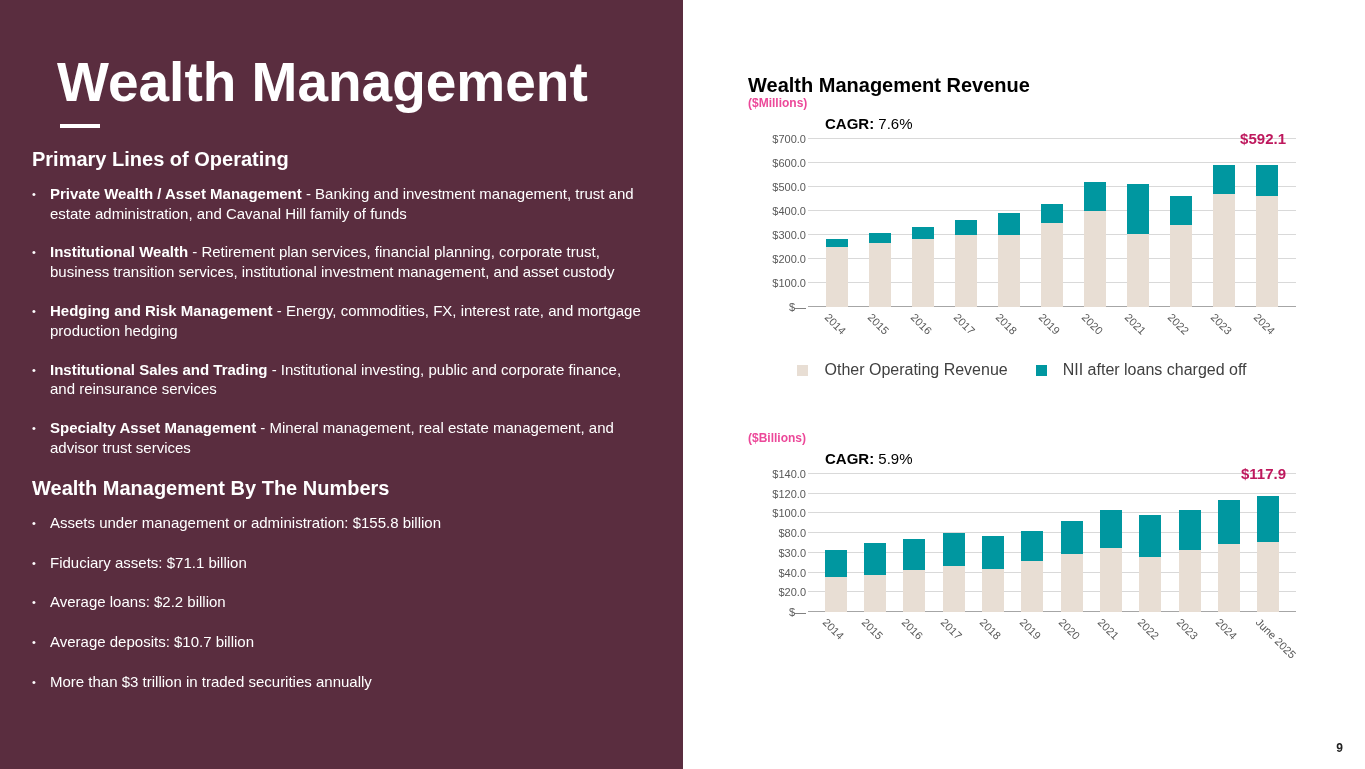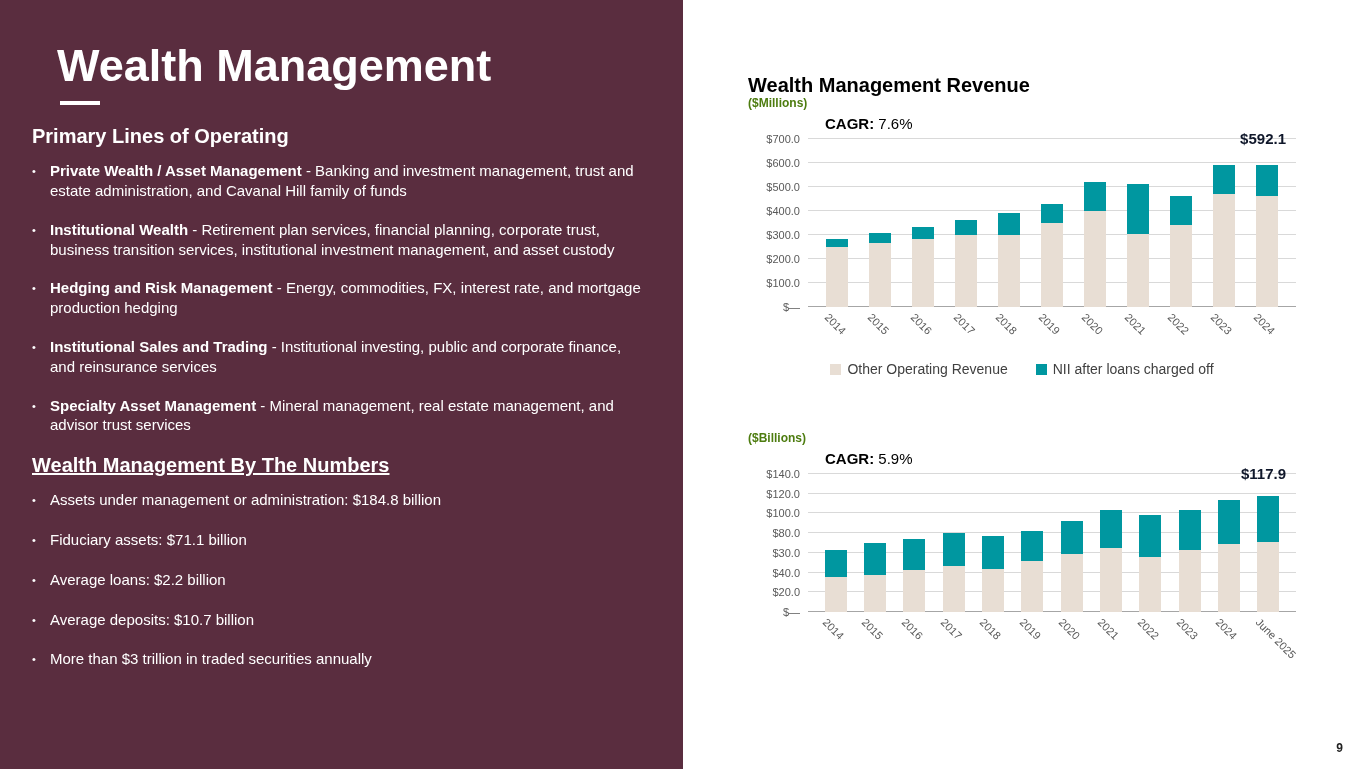--- a/index.html
+++ b/index.html
@@ -6,40 +6,40 @@
   body{
     width:1365px;height:769px;position:relative;overflow:hidden;
     background:#ffffff;font-family:"Liberation Sans",sans-serif;
   }
   
   .left-panel{
     position:absolute;left:0;top:0;width:683px;height:769px;
     background:#5a2d3f;color:#ffffff;box-sizing:border-box;
     padding:30px 34px 0 32px;
   }
-  .slide-title{font-size:45px;font-weight:bold;margin:12px 0 0 25px;line-height:1.05;}
+  .slide-title{font-size:55px;font-weight:bold;margin:24px 0 0 25px;line-height:1.05;}
   .title-underline{width:40px;height:4px;background:#ffffff;margin:12px 0 20px 28px;}
   .section-heading{font-size:20px;font-weight:bold;margin:0 0 13px 0;}
-  .section-heading.second{text-decoration:underline;}
+  .section-heading.second{}
   .bullet{display:flex;margin-bottom:19px;font-size:15px;line-height:1.32;}
   .bullet .dot{flex:0 0 18px;font-size:11px;padding-top:3px;}
   .bullet .bullet-text{flex:1;}
   .numbers .bullet{margin-bottom:20px;}
   
   .chart{position:absolute;left:748px;width:548px;}
   #chart-0{top:74px;}
   #chart-1{top:431px;}
   .chart-title{font-size:20px;font-weight:bold;color:#000;line-height:1.1;}
-  .chart-subtitle{font-size:12px;font-weight:bold;color:#4d7c0f;margin-bottom:5px;}
+  .chart-subtitle{font-size:12px;font-weight:bold;color:#ec4899;margin-bottom:5px;}
   .cagr{font-size:15px;color:#000;margin:0 0 7px 77px;}
   .cagr b{font-weight:bold;}
   .plot-wrap{position:relative;display:flex;}
   .y-labels{flex:0 0 60px;position:relative;}
   .ytick{
-    position:absolute;right:8px;height:14px;line-height:14px;width:54px;
+    position:absolute;right:2px;height:14px;line-height:14px;width:54px;
     text-align:right;font-size:11px;color:#595959;
   }
   .plot{
     flex:1;position:relative;display:flex;align-items:flex-end;
     justify-content:space-around;padding:0 8px;
   }
   #chart-0 .plot{height:168px;}
   #chart-1 .plot{height:138px;}
   .gridline{position:absolute;left:0;right:0;height:1px;background:#d9d9d9;z-index:0;}
   .gridline.axis{background:#a6a6a6;}
@@ -47,24 +47,24 @@
   .bar-seg{width:100%;}
   .x-labels{display:flex;justify-content:space-around;padding:0 8px;margin-left:60px;}
   #chart-0 .x-labels{height:48px;}
   #chart-1 .x-labels{height:74px;}
   .x-slot{width:22px;position:relative;}
   .x-lab{
     position:absolute;left:20%;top:4px;transform-origin:0 0;transform:rotate(45deg);
     font-size:11px;color:#595959;white-space:nowrap;
   }
   .annotation{
-    position:absolute;top:-9px;right:10px;font-size:15px;font-weight:bold;color:#0f172a;z-index:2;
+    position:absolute;top:-9px;right:10px;font-size:15px;font-weight:bold;color:#be185d;z-index:2;
   }
   .legend{display:flex;justify-content:center;gap:28px;margin-top:6px;}
-  .legend-item{display:flex;align-items:center;gap:6px;font-size:14px;color:#404040;}
+  .legend-item{display:flex;align-items:center;gap:16px;font-size:16px;color:#404040;}
   .legend-swatch{width:11px;height:11px;flex:0 0 11px;}
   
   .page-number{
     position:absolute;right:22px;bottom:14px;font-size:12px;font-weight:bold;color:#222;
   }
 </style>
 </head>
 <body>
 
 <div class="left-panel">
@@ -94,21 +94,21 @@
       <span class="dot">•</span>
       <span class="bullet-text"><b>Specialty Asset Management</b><span> - Mineral management, real estate management, and advisor trust services</span></span>
     </div>
   </div>
 
   <div class="section-heading second">Wealth Management By The Numbers</div>
 
   <div class="numbers">
     <div class="bullet">
       <span class="dot">•</span>
-      <span class="bullet-text">Assets under management or administration: $184.8 billion</span>
+      <span class="bullet-text">Assets under management or administration: $155.8 billion</span>
     </div>
     <div class="bullet">
       <span class="dot">•</span>
       <span class="bullet-text">Fiduciary assets: $71.1 billion</span>
     </div>
     <div class="bullet">
       <span class="dot">•</span>
       <span class="bullet-text">Average loans: $2.2 billion</span>
     </div>
     <div class="bullet">

